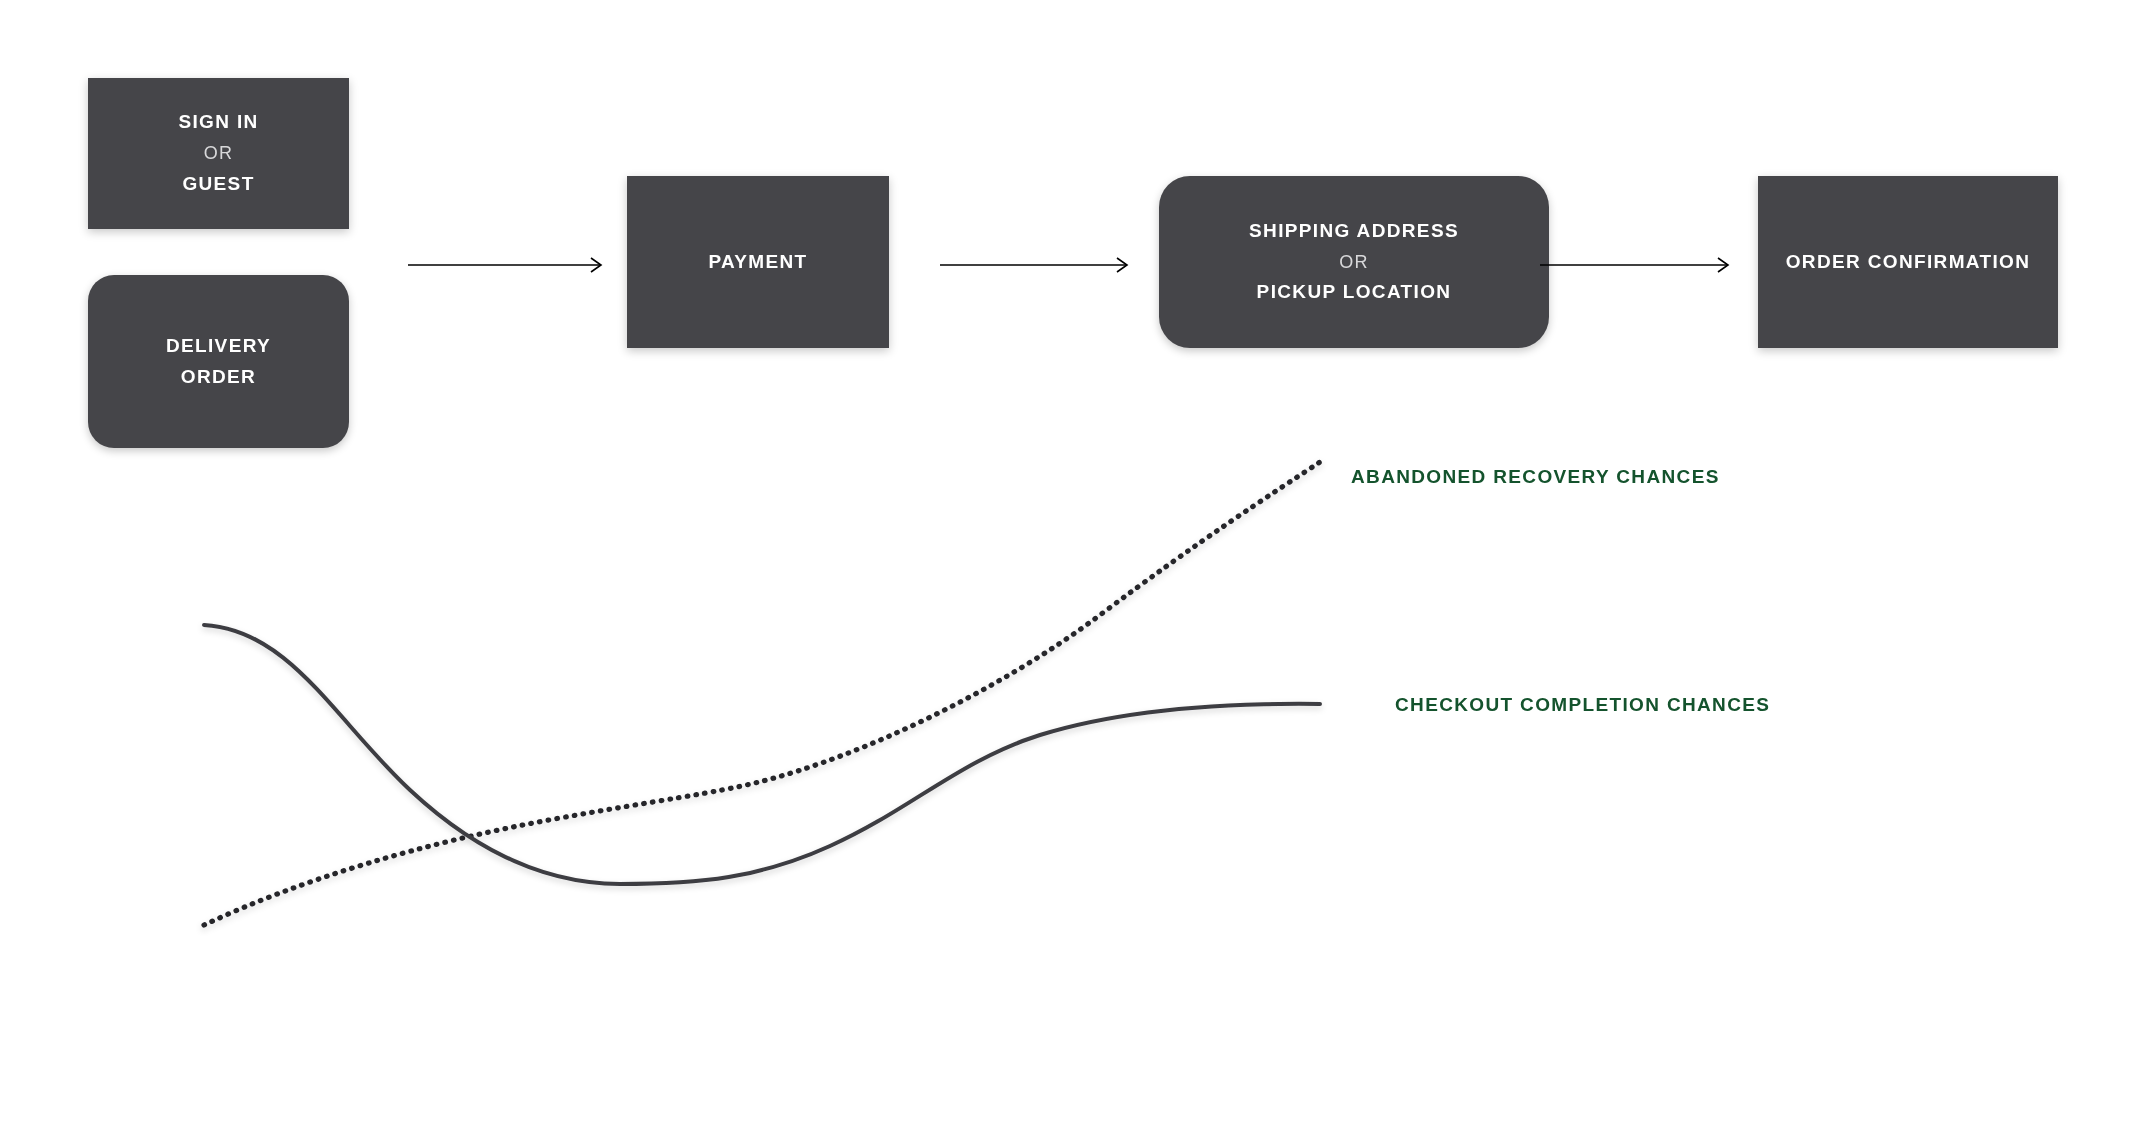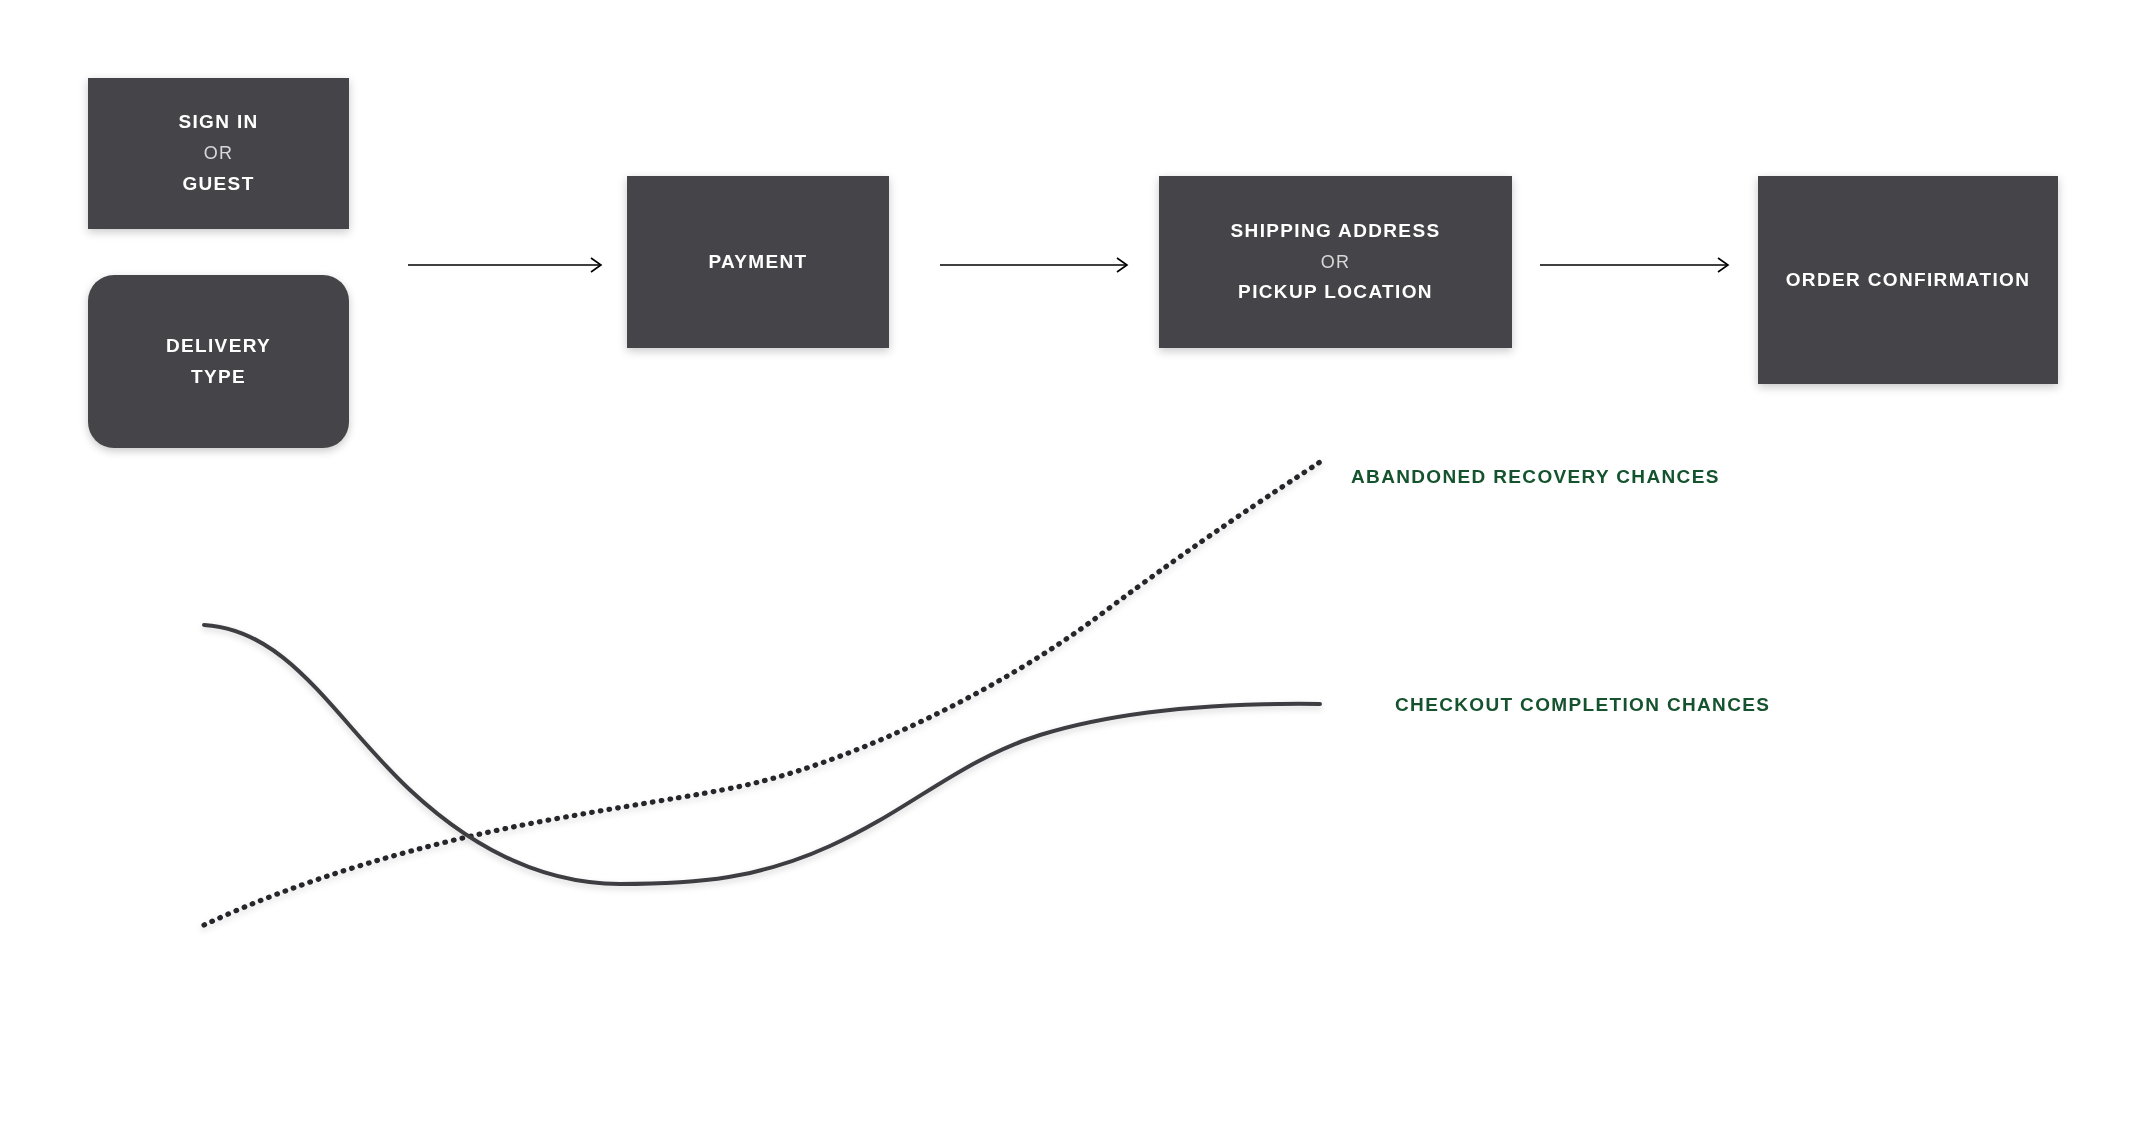--- a/index.html
+++ b/index.html
@@ -45,22 +45,22 @@
   .flow-box-text .or {
     font-weight: normal;
     color: #d8d8da;
     letter-spacing: 1.2px;
     font-size: 18px;
   }
 
   #box-signin   { left: 88px;  top: 78px;  width: 261px; height: 151px; }
   #box-delivery { left: 88px;  top: 275px; width: 261px; height: 173px; border-radius: 26px; }
   #box-payment  { left: 627px; top: 176px; width: 262px; height: 172px; }
-  #box-shipping { left: 1159px;top: 176px; width: 353px; height: 172px; }
-  #box-order    { left: 1758px;top: 176px; width: 300px; height: 208px; }
+  #box-shipping { left: 1159px;top: 176px; width: 390px; height: 172px; border-radius: 31px; }
+  #box-order    { left: 1758px;top: 176px; width: 300px; height: 172px; }
 
   
   .arrow {
     position: absolute;
     height: 22px;
   }
   #arrow-1 { left: 408px;  top: 254px; width: 200px; }
   #arrow-2 { left: 940px;  top: 254px; width: 194px; }
   #arrow-3 { left: 1540px; top: 254px; width: 195px; }
 
@@ -88,21 +88,21 @@
 </head>
 <body>
 
 <div id="stage">
 
   <div class="flow-box" id="box-signin">
     <div class="flow-box-text"><span>SIGN IN</span><br><span class="or">OR</span><br><span>GUEST</span></div>
   </div>
 
   <div class="flow-box" id="box-delivery">
-    <div class="flow-box-text"><span>DELIVERY</span><br><span>TYPE</span></div>
+    <div class="flow-box-text"><span>DELIVERY</span><br><span>ORDER</span></div>
   </div>
 
   <div class="flow-box" id="box-payment">
     <div class="flow-box-text"><span>PAYMENT</span></div>
   </div>
 
   <div class="flow-box" id="box-shipping">
     <div class="flow-box-text"><span>SHIPPING ADDRESS</span><br><span class="or">OR</span><br><span>PICKUP LOCATION</span></div>
   </div>
 

